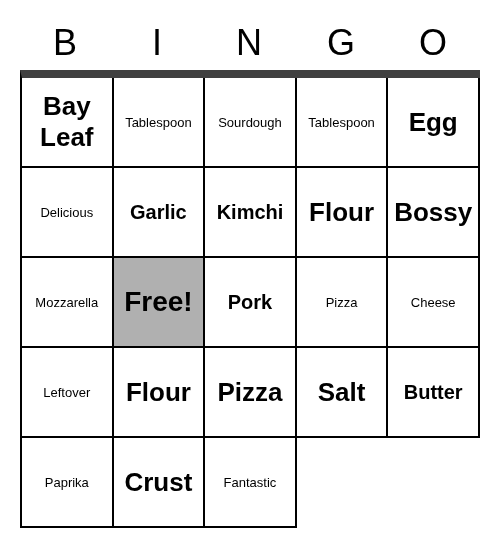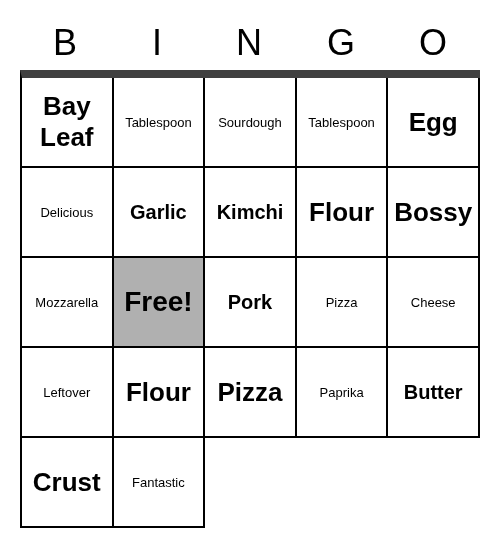--- a/index.html
+++ b/index.html
@@ -94,18 +94,19 @@
       <div class="bingo-cell large-text">Flour</div>
       <div class="bingo-cell large-text">Bossy</div>
       <div class="bingo-cell small-text">Mozzarella</div>
       <div class="bingo-cell free">Free!</div>
       <div class="bingo-cell medium-text">Pork</div>
       <div class="bingo-cell small-text">Pizza</div>
       <div class="bingo-cell small-text">Cheese</div>
       <div class="bingo-cell small-text">Leftover</div>
       <div class="bingo-cell large-text">Flour</div>
       <div class="bingo-cell large-text">Pizza</div>
+      <div class="bingo-cell large-text">Salt</div>
+      <div class="bingo-cell medium-text">Butter</div>
       <div class="bingo-cell small-text">Paprika</div>
-      <div class="bingo-cell medium-text">Butter</div>
       <div class="bingo-cell large-text">Crust</div>
       <div class="bingo-cell small-text">Fantastic</div>
     </div>
 </div>
 
 </body></html>

